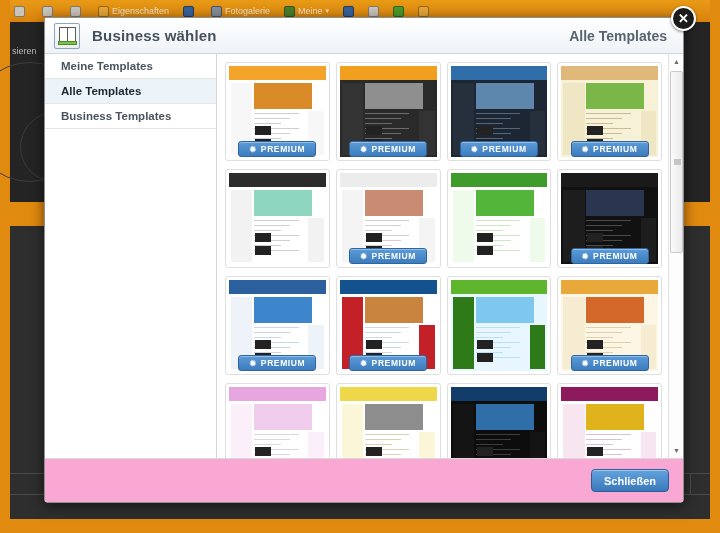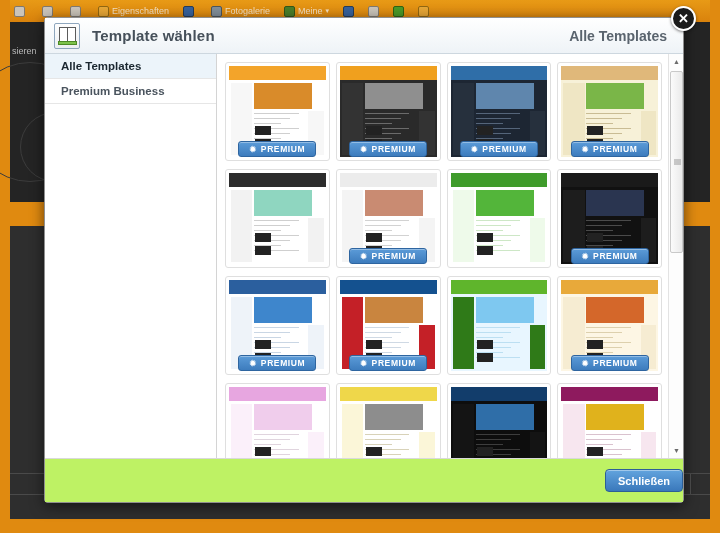--- a/index.html
+++ b/index.html
@@ -223,22 +223,23 @@
   .sb-grip {
     position: absolute; left: 3px; top: 50%; transform: translateY(-50%);
     width: 7px; height: 7px;
   }
   .sb-grip i { display:block; height:1px; background:#9a9a9a; margin:1px 0; }
 
   
   .modal-footer {
     flex: 0 0 44px; height: 44px;
     border-top: 1px solid #d9d9d9;
-    background: #bef264;
+    background: #f9a8d4;
     display: flex; align-items: center; justify-content: flex-end;
+    padding-right: 14px;
   }
   .btn-primary {
     min-width: 74px; height: 23px; padding: 0 12px;
     background: linear-gradient(#62a4de, #3a78bb);
     border: 1px solid #2d5f96; border-radius: 4px;
     color: #fff; font-size: 11px; font-weight: bold;
     box-shadow: inset 0 1px 0 rgba(255,255,255,.4);
     cursor: pointer;
   }
 </style>
@@ -312,33 +313,36 @@
   </div>
 </div>
 
 <div id="modal">
 
   <div class="modal-header">
     <div class="header-icon">
       <div class="book"></div>
       <div class="base"></div>
     </div>
-    <div class="modal-title">Template wählen</div>
+    <div class="modal-title">Business wählen</div>
     <div class="modal-title-right">Alle Templates</div>
     <div class="close-btn">✕</div>
   </div>
 
   <div class="modal-body">
 
     <div class="sidebar">
+      <div class="side-item">
+        <span>Meine Templates</span>
+      </div>
       <div class="side-item active">
         <span>Alle Templates</span>
       </div>
       <div class="side-item">
-        <span>Premium Business</span>
+        <span>Business Templates</span>
       </div>
     </div>
 
     <div class="grid-wrap">
       <div class="grid" id="template-grid">
           <div class="card">
             <div class="thumb" style="background: rgb(255, 255, 255);">
               <div class="t-head" style="height: 14px; background: rgb(243, 164, 42);"></div>
               <div class="t-hero" style="left: 26%; top: 17px; width: 60%; height: 26px; background: rgb(217, 139, 42);"></div>
               <div class="t-side" style="left: 2px; top: 17px; width: 22%; bottom: 2px; background: rgb(247, 247, 247);"></div>

